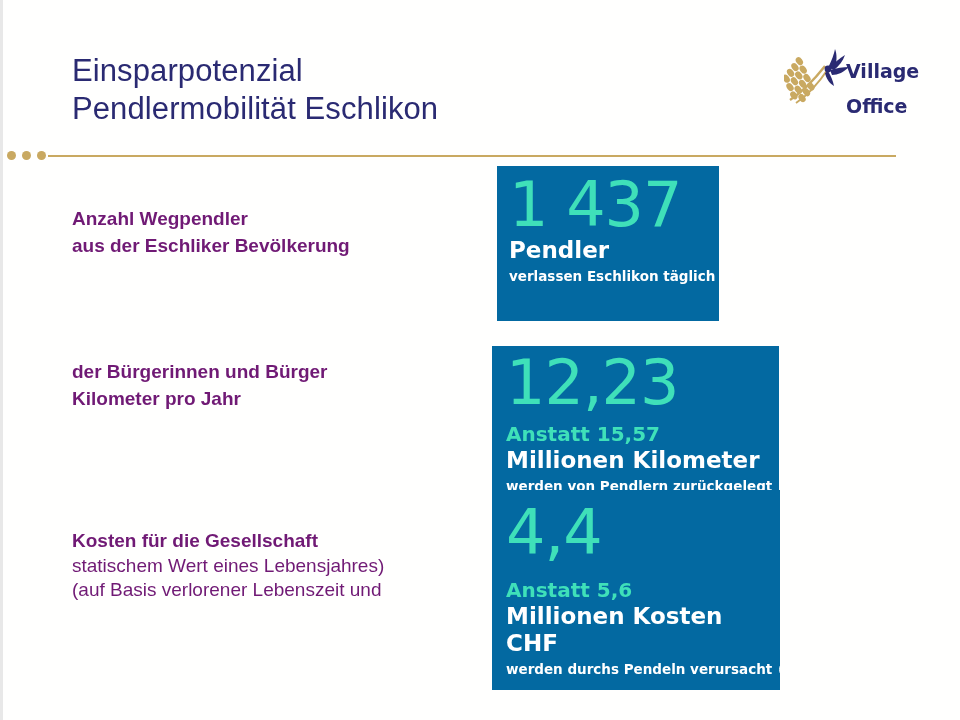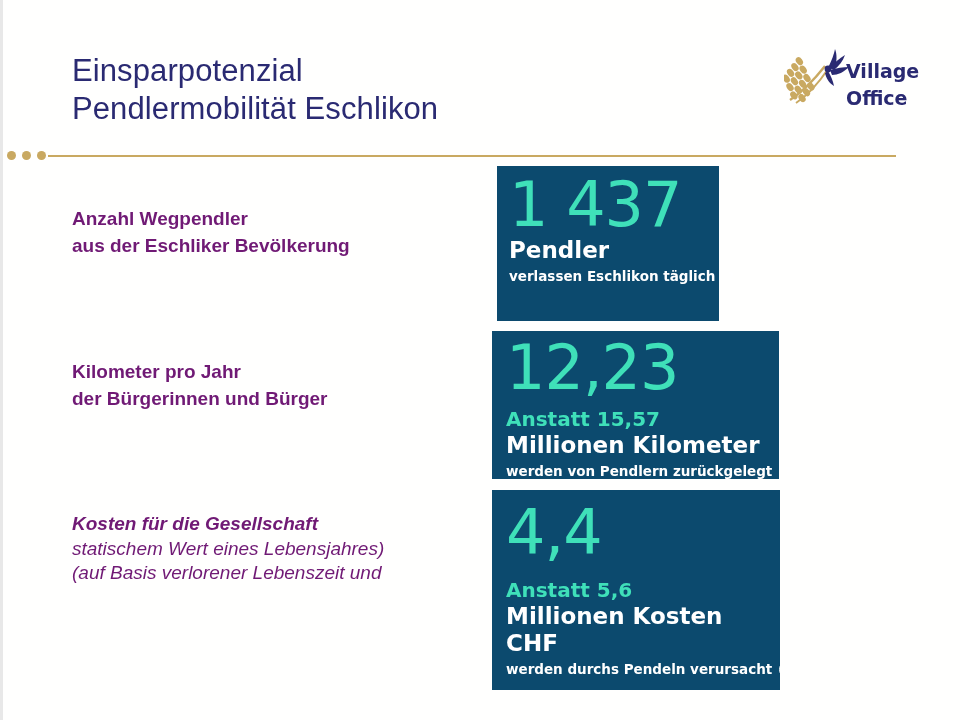--- a/index.html
+++ b/index.html
@@ -93,21 +93,21 @@
   .logo-text {
     position: absolute;
     left: 62px;
     top: 14px;
     color: #2a2a72;
     font-size: 19px;
     line-height: 19px;
     font-weight: 700;
     font-family: "DejaVu Sans", sans-serif;
   }
-  .logo-text .l2 { display:block; margin-top: 8px; }
+  .logo-text .l2 { display:block; margin-top: 16px; }
 
   
   .label-block {
     position: absolute;
     left: 72px;
     color: #701a75;
   }
   .label-block .bold {
     font-weight: 700;
     font-size: 19px;
@@ -118,32 +118,32 @@
   .label-block .reg {
     font-weight: 400;
     font-size: 19px;
     line-height: 24px;
     display: block;
     white-space: nowrap;
   }
 
   #label-1 { top: 205px; }
   #label-2 { top: 358px; }
-  #label-3 { top: 510px; font-style: italic; }
+  #label-3 { top: 527px; }
 
   
   .card {
     position: absolute;
-    background: #0c4a6e;
+    background: #0369a1;
     color: #ffffff;
     box-sizing: border-box;
     font-family: "DejaVu Sans", sans-serif;
   }
   #card-1 { left: 497px; top: 166px; width: 222px; height: 155px; padding: 6px 12px 0 12px; }
-  #card-2 { left: 492px; top: 331px; width: 287px; height: 148px; padding: 4px 12px 0 14px; }
+  #card-2 { left: 492px; top: 346px; width: 287px; height: 148px; padding: 4px 12px 0 14px; }
   #card-3 { left: 492px; top: 490px; width: 288px; height: 200px; padding: 10px 6px 0 14px; }
 
   .big-number {
     color: #3fe0b9;
     font-weight: 400;
     letter-spacing: -1px;
     line-height: 1;
     font-family: "DejaVu Sans", sans-serif;
   }
   #card-1 .big-number { font-size: 62px; margin-top: 2px; }
@@ -267,22 +267,22 @@
     <span></span>
   </div>
   <div class="rule-line"></div>
 
   <div class="label-block" id="label-1">
     <span class="bold">Anzahl Wegpendler</span>
     <span class="bold">aus der Eschliker Bevölkerung</span>
   </div>
 
   <div class="label-block" id="label-2">
+    <span class="bold">der Bürgerinnen und Bürger</span>
     <span class="bold">Kilometer pro Jahr</span>
-    <span class="bold">der Bürgerinnen und Bürger</span>
   </div>
 
   <div class="label-block" id="label-3">
     <span class="bold">Kosten für die Gesellschaft</span>
     <span class="reg">statischem Wert eines Lebensjahres)</span>
     <span class="reg">(auf Basis verlorener Lebenszeit und</span>
   </div>
 
   <div class="card" id="card-1">
     <div class="big-number">1 437</div>

